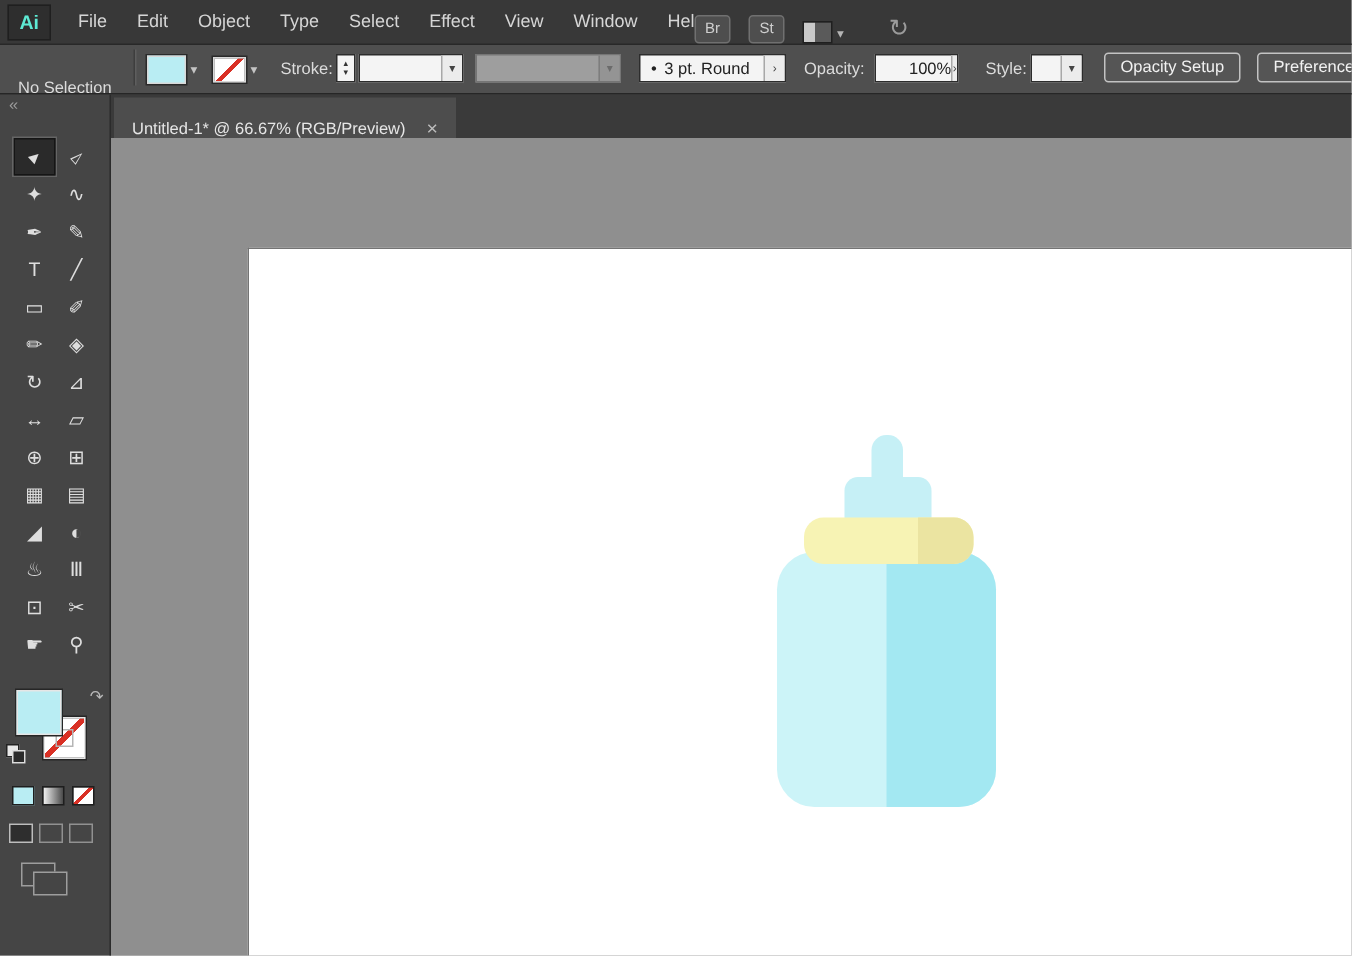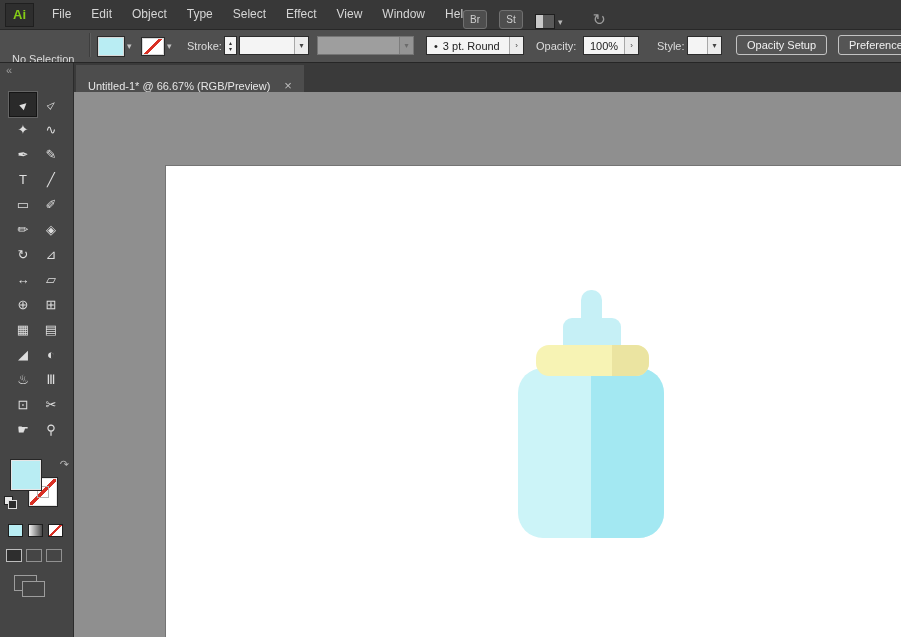--- a/index.html
+++ b/index.html
@@ -5,21 +5,21 @@
   html,body{margin:0;padding:0;}
   body{
     width:901px;height:637px;position:relative;overflow:hidden;
     background:#8f8f8f;font-family:"Liberation Sans",sans-serif;
     -webkit-user-select:none;user-select:none;
   }
   
   .menubar{position:absolute;top:0;left:0;right:0;height:29px;background:#383838;
     border-bottom:1px solid #282828;display:flex;align-items:center;z-index:40;}
   .logo{width:27px;height:22px;margin-left:5px;background:#2e2e2e;border:1px solid #1f1f1f;
-    color:#84cc16;font-weight:bold;font-size:13px;display:flex;align-items:center;justify-content:center;}
+    color:#5eead4;font-weight:bold;font-size:13px;display:flex;align-items:center;justify-content:center;}
   .menus{display:flex;margin-left:8px;text-align:center;}
   .menu-item{color:#d6d6d6;font-size:12px;padding:0 10px;line-height:29px;cursor:default;}
   .mb-right{position:absolute;left:463px;top:0;height:29px;display:flex;align-items:flex-end;gap:12px;}
   .chip{width:22px;height:17px;background:#4e4e4e;border:1px solid #707070;border-radius:3px;
     color:#cfcfcf;font-size:10px;text-align:center;line-height:17px;}
   .ws-wrap{display:flex;align-items:center;gap:3px;}
   .ws-icon{width:18px;height:13px;border:1px solid #1f1f1f;
     background:linear-gradient(90deg,#c9c9c9 0 40%,#5a5a5a 40% 100%);}
   .mb-chev{color:#b5b5b5;font-size:9px;}
   .sync{color:#9b9b9b;font-size:16px;margin-left:18px;}
@@ -141,21 +141,21 @@
     <span class="chev-btn">▾</span>
   </span>
 
   <span class="field" style="left:426px;width:98px;padding-left:7px;gap:5px;">
     <span>•</span>
     <span>3 pt. Round</span>
     <span class="chev-btn">›</span>
   </span>
 
   <span class="cb-label" style="left:536px;">Opacity:</span>
-  <span class="field" style="left:583px;width:56px;padding-left:6px;">
+  <span class="field" style="left:583px;width:56px;padding-left:22px;">
     <span>100%</span>
     <span class="chev-btn">›</span>
   </span>
 
   <span class="cb-label" style="left:657px;">Style:</span>
   <span class="field" style="left:687px;width:35px;">
     <span class="chev-btn">▾</span>
   </span>
 
   <span class="cb-btn" style="left:736px;">Opacity Setup</span>

